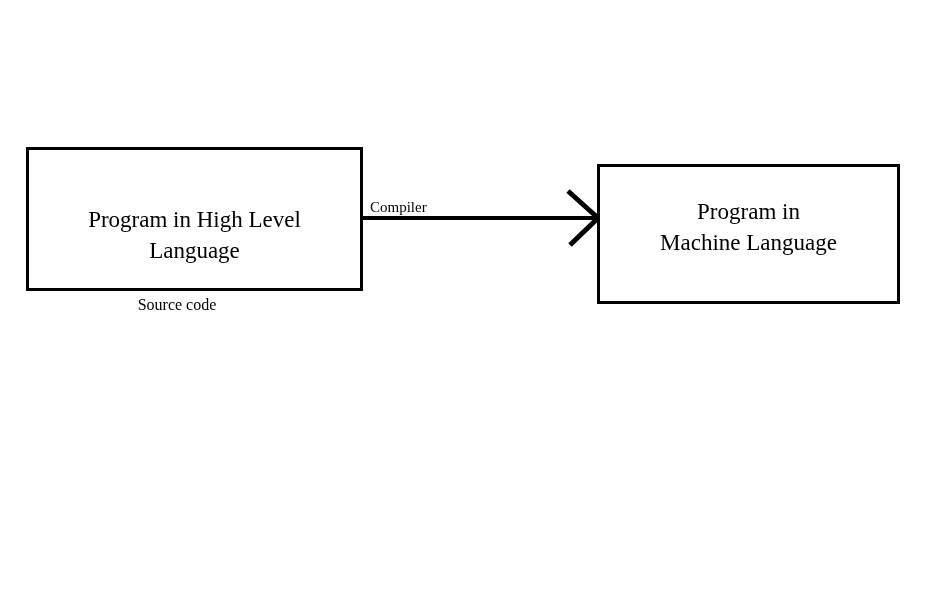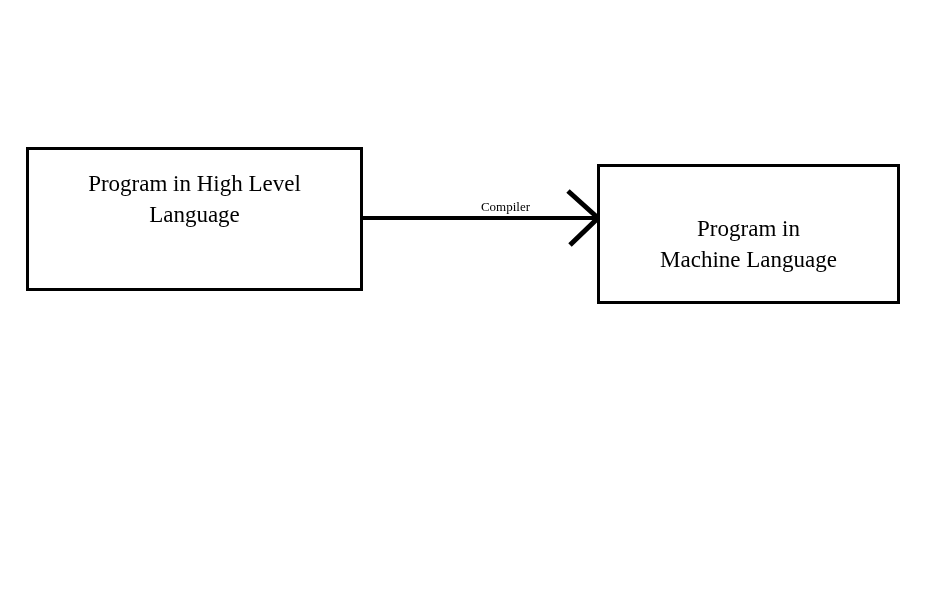--- a/index.html
+++ b/index.html
@@ -28,67 +28,68 @@
     white-space: pre-line;
     text-align: center;
     font-size: 23px;
     line-height: 31px;
   }
   .box-source {
     left: 26px;
     top: 147px;
     width: 337px;
     height: 144px;
-    padding-top: 18px;
+    padding-top: 54px;
   }
   .box-target {
     left: 597px;
     top: 164px;
     width: 303px;
     height: 140px;
-    padding-top: 46px;
+    padding-top: 29px;
   }
   .caption {
     position: absolute;
     font-size: 16px;
     text-align: center;
     width: 200px;
   }
   .caption-source {
     left: 77px;
     top: 296px;
   }
   .caption-target {
     left: 620px;
     top: 305px;
   }
   .arrow-label {
     position: absolute;
     left: 370px;
     top: 199px;
     width: 160px;
-    text-align: right;
-    font-size: 13px;
+    text-align: left;
+    font-size: 15px;
   }
   .arrow-svg {
     position: absolute;
     left: 360px;
     top: 188px;
   }
 </style>
 </head>
 <body>
 
 <div class="canvas">
 
   <div class="node-box box-source">
     <div class="label">Program in High Level
 Language</div>
   </div>
 
+  <div class="caption caption-source">Source code</div>
 
   <svg class="arrow-svg" width="242" height="62" viewBox="0 0 242 62">
     <line x1="2" y1="30" x2="238" y2="30" stroke="#000000" stroke-width="4"></line>
     <polyline points="208,3 238,30 210,57" fill="none" stroke="#000000" stroke-width="5" stroke-linejoin="miter"></polyline>
   </svg>
 
   <div class="arrow-label">Compiler</div>
 
   <div class="node-box box-target">
     <div class="label">Program in

